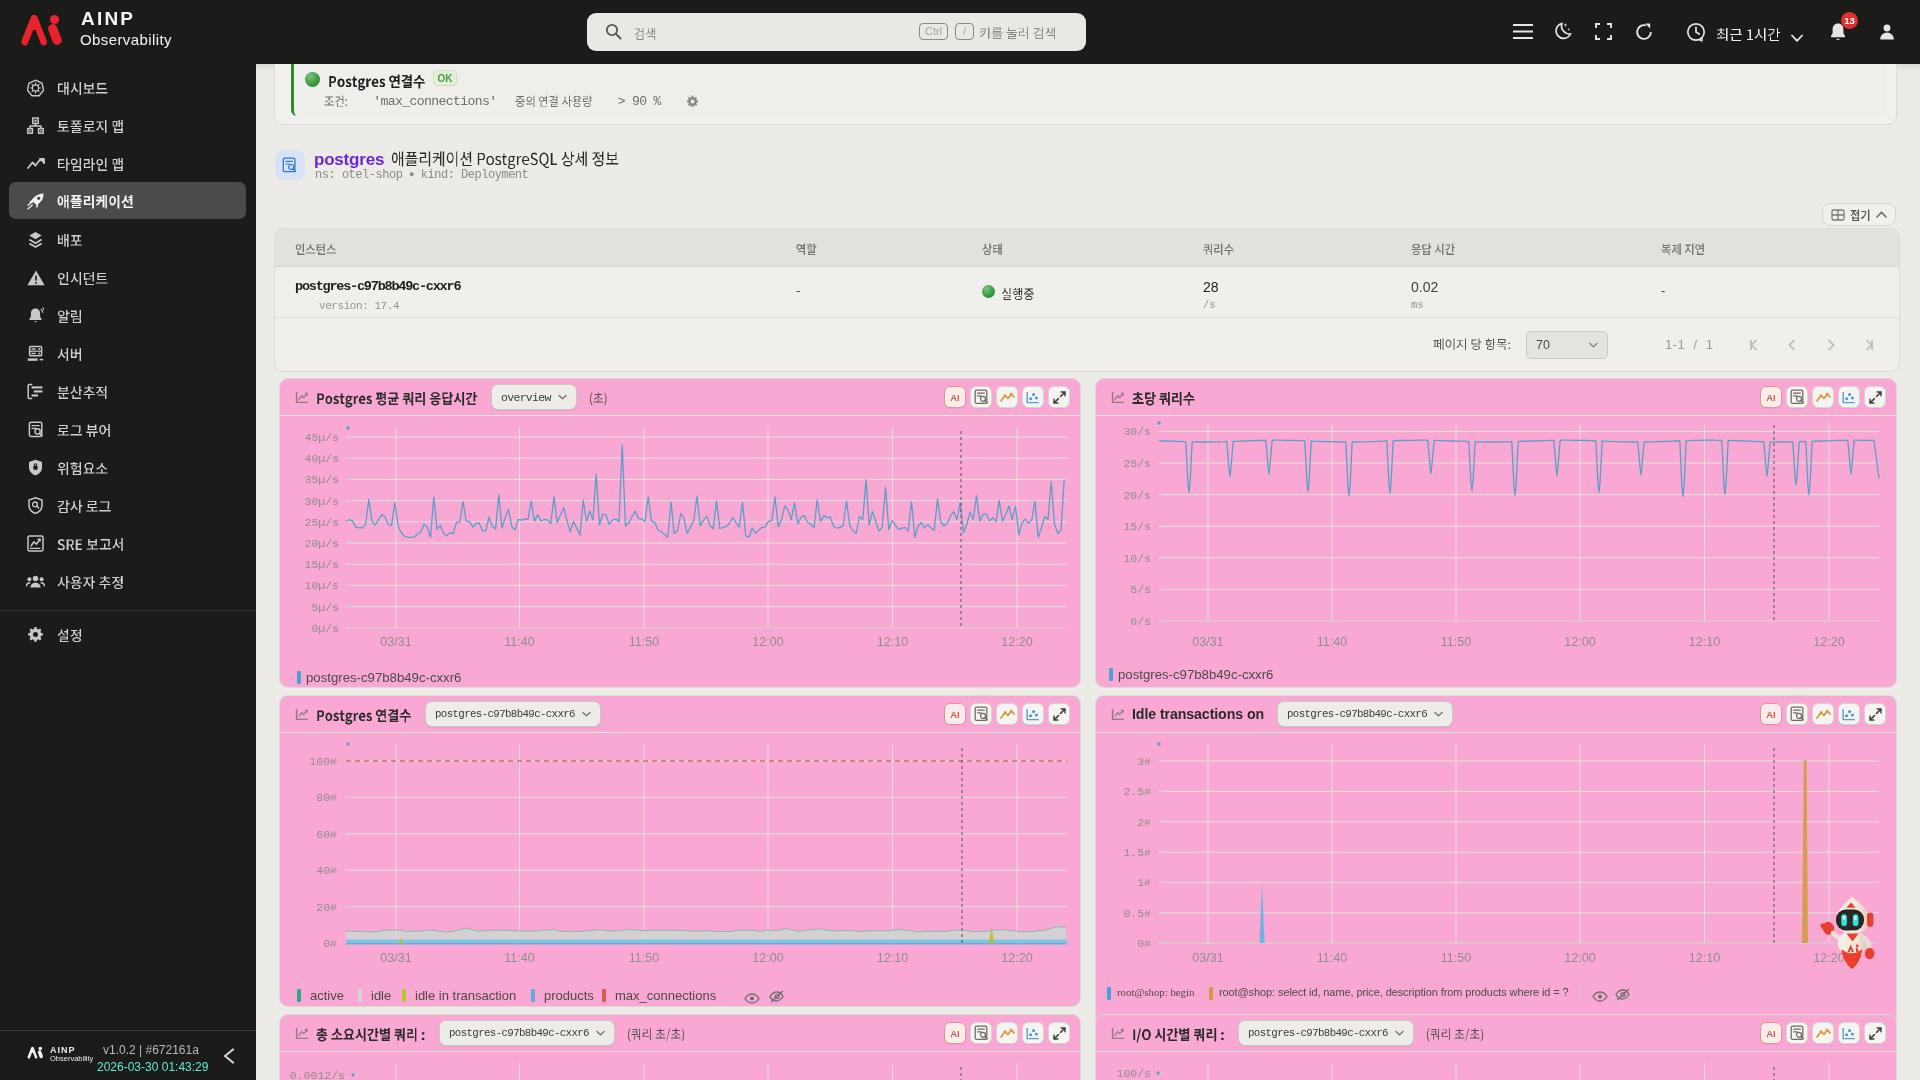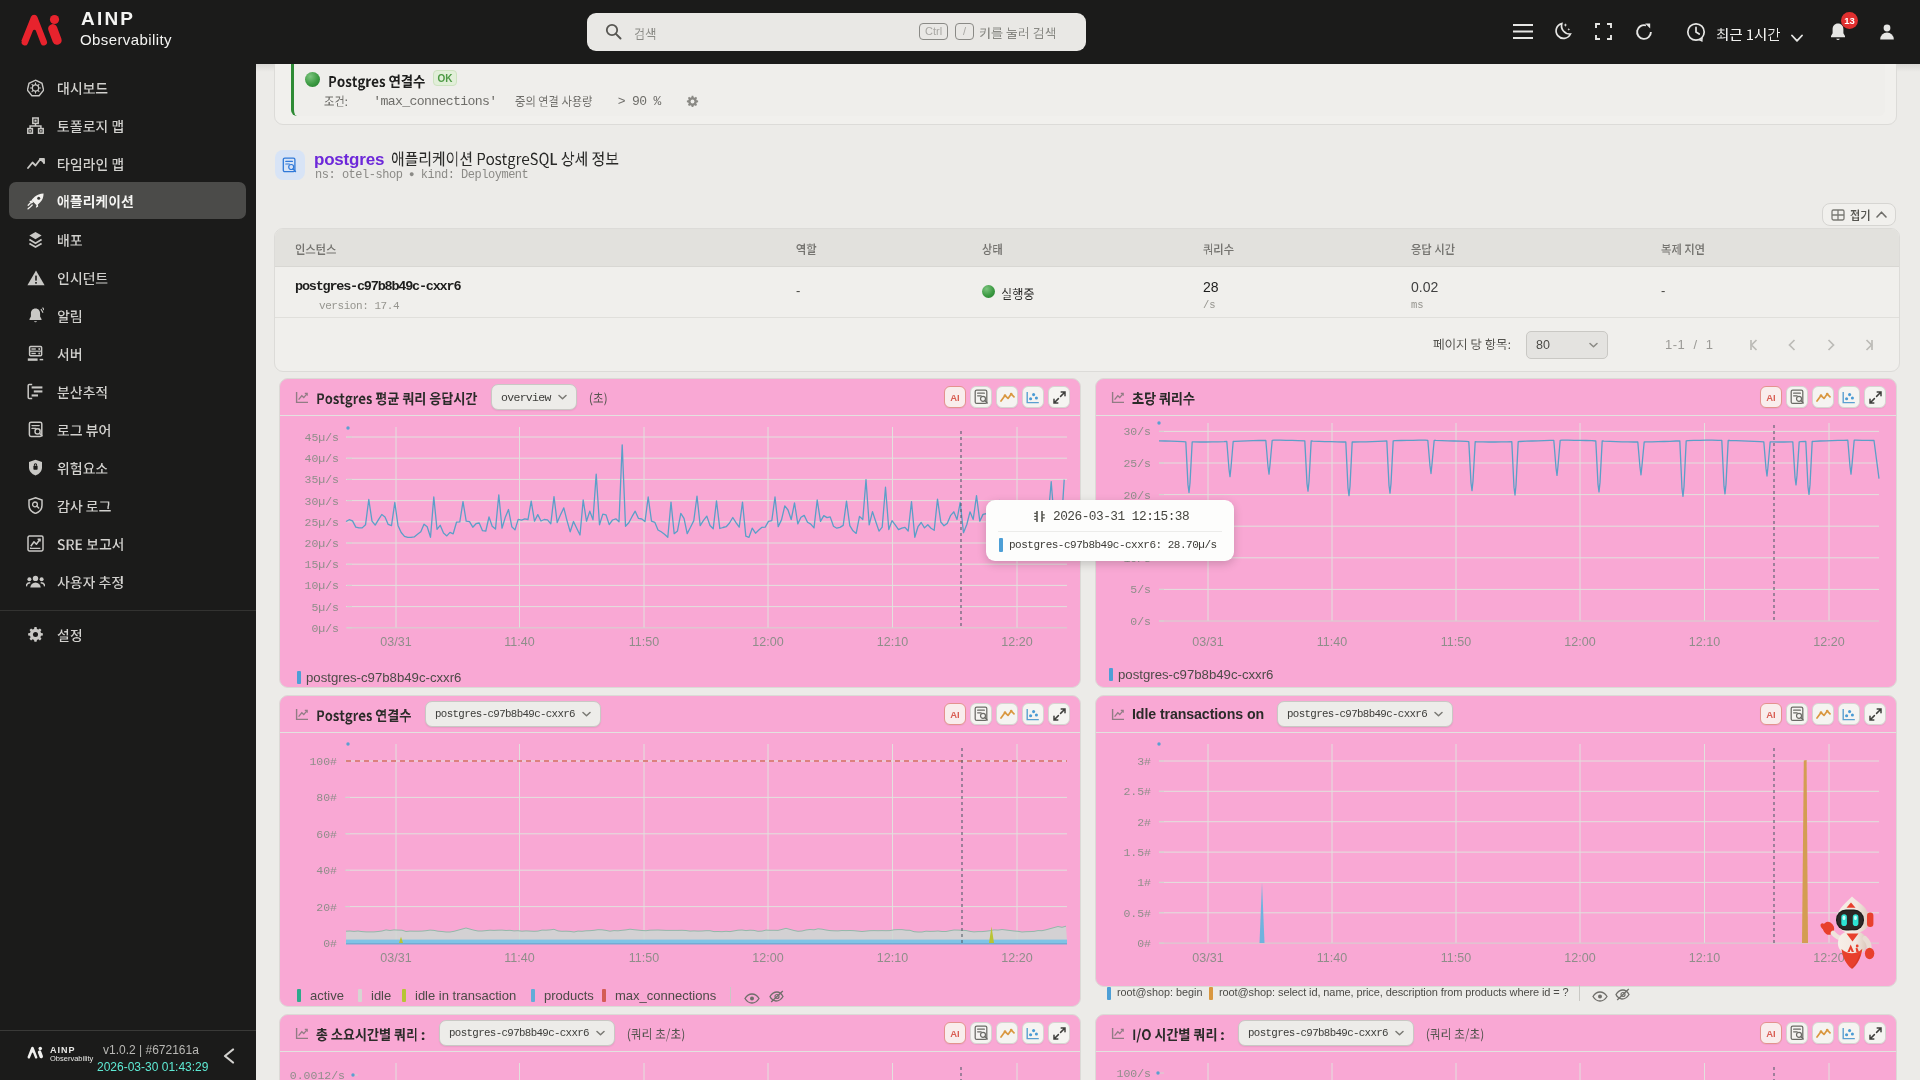--- a/index.html
+++ b/index.html
@@ -445,21 +445,21 @@
       <div style="position:absolute;left:1136px;top:50px;font:14px 'Liberation Sans';color:#404040">0.02</div>
       <div style="position:absolute;left:1136px;top:70px;font:10.5px 'Liberation Mono';color:#96958f">ms</div>
       <div style="position:absolute;left:1386px;top:54px;font:13px 'Liberation Sans';color:#44433f">-</div>
       <div style="position:absolute;left:0;top:88px;width:100%;height:1px;background:#e0dfdb"></div>
       <div style="position:absolute;left:1158px;top:106px"><svg width="79" height="18" viewBox="0 -14 79 18" style="vertical-align:-4px;overflow:visible">
           <g transform="scale(1.0 1)">
             <path fill="#55544f" d="M9.5 -10.5H10.5V1H9.5ZM5.5 -6H7.5V-5H5.5ZM7 -10H8V0.5H7ZM0.5 -9H6V-8H0.5ZM0.5 -2 0.5 -2.5Q1 -2.5 2 -2.5Q2.5 -2.5 3 -2.5Q4 -3 4.5 -3Q5.5 -3 6 -3L6 -2Q5.5 -2 4.5 -2Q3.5 -2 2.5 -2Q1.5 -2 0.5 -2ZM1.5 -8.5H2.5V-2.5H1.5ZM4 -8.5H5V-2.5H4Z M20.5 -10.5H21.5V1H20.5ZM15.5 -9.5Q16 -9.5 17 -9Q17.5 -8.5 18 -7.5Q18.5 -6.5 18.5 -5.5Q18.5 -4.5 18 -3.5Q17.5 -2.5 17 -2Q16 -1.5 15.5 -1.5Q14.5 -1.5 14 -2Q13.5 -2.5 13 -3.5Q12.5 -4.5 12.5 -5.5Q12.5 -6.5 13 -7.5Q13.5 -8.5 14 -9Q14.5 -9.5 15.5 -9.5ZM15.5 -8.5Q15 -8.5 14.5 -8Q14 -8 14 -7Q13.5 -6.5 13.5 -5.5Q13.5 -4.5 14 -4Q14 -3 14.5 -3Q15 -2.5 15.5 -2.5Q16 -2.5 16.5 -3Q17 -3 17 -4Q17.5 -4.5 17.5 -5.5Q17.5 -6.5 17 -7Q17 -8 16.5 -8Q16 -8.5 15.5 -8.5Z M26.5 -8.5H27.5V-7Q27.5 -6 27 -5Q27 -4 26.5 -3.5Q26 -2.5 25.5 -2Q25 -1.5 24 -1L23.5 -2Q24 -2.5 25 -3Q25.5 -3.5 25.5 -4Q26 -4.5 26.5 -5.5Q26.5 -6 26.5 -7ZM27 -8.5H27.5V-7Q27.5 -6 28 -5.5Q28 -5 28.5 -4Q29 -3.5 29.5 -3Q30 -2.5 30.5 -2.5L30 -1.5Q29.5 -2 29 -2.5Q28 -3 28 -3.5Q27.5 -4.5 27 -5Q27 -6 27 -7ZM24 -9H30.5V-8.5H24ZM32 -10.5H33V1H32Z M45.5 -10.5H46.5V-3.5H45.5ZM46.5 -7.5H48.5V-6.5H46.5ZM43 -3.5Q44 -3.5 45 -3Q46 -3 46.5 -2.5Q47 -2 47 -1Q47 -0.5 46.5 0Q46 0.5 45 0.5Q44 1 43 1Q42 1 41 0.5Q40.5 0.5 40 0Q39.5 -0.5 39.5 -1Q39.5 -2 40 -2.5Q40.5 -3 41 -3Q42 -3.5 43 -3.5ZM43 -2.5Q42.5 -2.5 41.5 -2.5Q41 -2 40.5 -2Q40.5 -1.5 40.5 -1Q40.5 -1 40.5 -0.5Q41 0 41.5 0Q42.5 0 43 0Q44 0 44.5 0Q45 0 45.5 -0.5Q46 -1 46 -1Q46 -1.5 45.5 -2Q45 -2 44.5 -2.5Q44 -2.5 43 -2.5ZM38.5 -5.5H39.5Q40.5 -5.5 41.5 -5.5Q42 -5.5 43 -5.5Q43.5 -5.5 44.5 -5.5L44.5 -5Q44 -4.5 43 -4.5Q42.5 -4.5 41.5 -4.5Q40.5 -4.5 39.5 -4.5H38.5ZM38.5 -9.5H43.5V-8.5H39.5V-5H38.5Z M60 -10.5H61V-3H60ZM60.5 -7H62.5V-6.5H60.5ZM57.5 -3Q58.5 -3 59.5 -2.5Q60 -2.5 60.5 -2Q61 -1.5 61 -1Q61 -0.5 60.5 0Q60 0.5 59.5 0.5Q58.5 1 57.5 1Q56.5 1 55.5 0.5Q54.5 0.5 54 0Q54 -0.5 54 -1Q54 -1.5 54 -2Q54.5 -2.5 55.5 -2.5Q56.5 -3 57.5 -3ZM57.5 -2Q56 -2 55.5 -2Q55 -1.5 55 -1Q55 -0.5 55.5 0Q56 0 57.5 0Q58.5 0 59.5 0Q60 -0.5 60 -1Q60 -1.5 59.5 -2Q58.5 -2 57.5 -2ZM52.5 -9H59V-8H52.5ZM55.5 -7.5Q56.5 -7.5 57 -7.5Q57.5 -7 58 -6.5Q58.5 -6.5 58.5 -5.5Q58.5 -5 58 -4.5Q57.5 -4 57 -4Q56.5 -3.5 55.5 -3.5Q55 -3.5 54 -4Q53.5 -4 53 -4.5Q53 -5 53 -5.5Q53 -6.5 53 -6.5Q53.5 -7 54 -7.5Q55 -7.5 55.5 -7.5ZM55.5 -7Q55 -7 54.5 -6.5Q54 -6 54 -5.5Q54 -5 54.5 -5Q55 -4.5 55.5 -4.5Q56.5 -4.5 57 -5Q57.5 -5 57.5 -5.5Q57.5 -6 57 -6.5Q56.5 -7 55.5 -7ZM55 -10.5H56V-8.5H55Z M65 -10H72.5V-6H65ZM71.5 -9H66V-7H71.5ZM63.5 -4.5H74V-4H63.5ZM68.5 -6H69.5V-4.5H68.5ZM65 -2.5H72.5V1H71.5V-2H65Z M76.5 -5Q76 -5 76 -5Q75.5 -5.5 75.5 -5.5Q75.5 -6 76 -6.5Q76 -6.5 76.5 -6.5Q76.5 -6.5 77 -6.5Q77 -6 77 -5.5Q77 -5.5 77 -5Q76.5 -5 76.5 -5ZM76.5 0Q76 0 76 0Q75.5 -0.5 75.5 -0.5Q75.5 -1 76 -1.5Q76 -1.5 76.5 -1.5Q76.5 -1.5 77 -1.5Q77 -1 77 -0.5Q77 -0.5 77 0Q76.5 0 76.5 0Z"></path>
           </g>
         </svg></div>
       <div style="position:absolute;left:1251px;top:102px;width:82px;height:28px;background:#e4e3e0;border:1px solid #c9c8c4;border-radius:5px;display:flex;align-items:center;justify-content:space-between;padding:0 9px">
-        <span style="font:12.5px 'Liberation Sans';color:#4c4b47">80</span>
+        <span style="font:12.5px 'Liberation Sans';color:#4c4b47">70</span>
         <svg width="9" height="6" viewBox="0 0 9 6" style="">
           <path d="M1 1.5 4.5 4.8 8 1.5" fill="none" stroke="#8a8984" stroke-width="1.5" stroke-linecap="round" stroke-linejoin="round"></path>
         </svg>
       </div>
       <div style="position:absolute;left:1390px;top:108px;font:13px 'Liberation Sans';color:#9b9a96;letter-spacing:.5px">1-1&nbsp; / &nbsp;1</div>
       <div style="position:absolute;left:1472px;top:109px"><svg width="15" height="14" viewBox="0 0 15 14" style="">
           <path d="M5.5 2 10.5 7 5.5 12" fill="none" stroke="#bcbbb7" stroke-width="1.7" transform="rotate(180 7.5 7)"></path>
           <path d="M4 2v10" stroke="#bcbbb7" stroke-width="1.7"></path>
         </svg></div>
       <div style="position:absolute;left:1510px;top:109px"><svg width="15" height="14" viewBox="0 0 15 14" style="">
@@ -789,21 +789,21 @@
       <div style="position:absolute;left:464px;top:294px"><svg width="16" height="11" viewBox="0 0 16 11" style="">
           <path d="M1 5.5C3 2.2 5.4 1 8 1s5 1.2 7 4.5C13 8.8 10.6 10 8 10S3 8.8 1 5.5Z" fill="none" stroke="#6f6e6a" stroke-width="1.3"></path>
           <circle cx="8" cy="5.5" r="2" fill="#6f6e6a"></circle>
         </svg></div>
       <div style="position:absolute;left:489px;top:293px"><svg width="16" height="13" viewBox="0 0 16 13" style="">
           <path d="M2 6.5C4 3.2 6.4 2 9 2s4 .9 6 4.5C13 9.8 10.6 11 8 11a7.6 7.6 0 0 1-6-4.5Z" transform="translate(-1 0)" fill="none" stroke="#6f6e6a" stroke-width="1.3"></path>
           <circle cx="8" cy="6.5" r="2" fill="none" stroke="#6f6e6a" stroke-width="1.2"></circle>
           <path d="M2.2 12 13.8 1" stroke="#6f6e6a" stroke-width="1.3"></path>
         </svg></div>
     </div>
-    <div class="panel" style="left:1095px;top:695px;width:802px;height:292px;">
+    <div class="panel" style="left:1095px;top:695px;width:802px;height:384px;">
       <div class="phead">
         <span class="pic">
           <svg width="14" height="13" viewBox="0 0 14 13" style="">
             <path d="M1.6 1v10.4H13" stroke="#6f6e6a" stroke-width="1.4" fill="none"></path>
             <path d="M3.6 8.6 6.8 4.8 8.8 6.6 12 2.6" fill="none" stroke="#6f6e6a" stroke-width="1.3"></path>
             <path d="M9.8 2.4h2.4v2.4" fill="none" stroke="#6f6e6a" stroke-width="1.2"></path>
           </svg>
         </span>
         <span class="ptt">
           <span style="font:700 14.2px 'Liberation Sans';color:#2b2b29;letter-spacing:-.1px">Idle transactions on</span>
@@ -881,21 +881,21 @@
         <text x="360" y="266" text-anchor="middle" font-family="Liberation Sans" font-size="12.5" fill="#8f8e8a">11:50</text>
         <text x="484" y="266" text-anchor="middle" font-family="Liberation Sans" font-size="12.5" fill="#8f8e8a">12:00</text>
         <text x="608.5" y="266" text-anchor="middle" font-family="Liberation Sans" font-size="12.5" fill="#8f8e8a">12:10</text>
         <text x="733" y="266" text-anchor="middle" font-family="Liberation Sans" font-size="12.5" fill="#8f8e8a">12:20</text>
         <path d="M163.5 247 166 186.4 168.5 247Z" fill="#6fb3de"></path>
         <path d="M706 247 707.8 64.5 710.6 64 712 247Z" fill="#d49d52"></path>
         <path d="M678 52 V247" stroke="#4e5a66" stroke-width="1.05" stroke-dasharray="3 3"></path>
         <circle cx="63" cy="48" r="1.7" fill="#5b9fd0"></circle>
       </svg>
       <div style="position:absolute;left:11px;top:291px;width:4px;height:13px;background:#4d9fd6;border-radius:1px"></div>
-      <div style="position:absolute;left:21px;top:290px;font-family:Liberation Sans, sans-serif;font-size:10.8px;color:#4c4b47;white-space:nowrap">root@shop: begin</div>
+      <div style="position:absolute;left:21px;top:290px;font-family:Liberation Serif, serif;font-size:10.8px;color:#4c4b47;white-space:nowrap">root@shop: begin</div>
       <div style="position:absolute;left:113px;top:291px;width:4px;height:13px;background:#d9973f;border-radius:1px"></div>
       <div style="position:absolute;left:123px;top:290px;font-family:'Liberation Sans',sans-serif;font-size:11px;color:#4c4b47;white-space:nowrap"><span style="letter-spacing:-.1px">root@shop: select id, name, price, description from products where id = ?</span></div>
       <div style="position:absolute;left:483px;top:289px;width:1px;height:16px;background:#c9c8c4"></div>
       <div style="position:absolute;left:496px;top:292px"><svg width="16" height="11" viewBox="0 0 16 11" style="">
           <path d="M1 5.5C3 2.2 5.4 1 8 1s5 1.2 7 4.5C13 8.8 10.6 10 8 10S3 8.8 1 5.5Z" fill="none" stroke="#6f6e6a" stroke-width="1.3"></path>
           <circle cx="8" cy="5.5" r="2" fill="#6f6e6a"></circle>
         </svg></div>
       <div style="position:absolute;left:519px;top:291px"><svg width="16" height="13" viewBox="0 0 16 13" style="">
           <path d="M2 6.5C4 3.2 6.4 2 9 2s4 .9 6 4.5C13 9.8 10.6 11 8 11a7.6 7.6 0 0 1-6-4.5Z" transform="translate(-1 0)" fill="none" stroke="#6f6e6a" stroke-width="1.3"></path>
           <circle cx="8" cy="6.5" r="2" fill="none" stroke="#6f6e6a" stroke-width="1.2"></circle>
@@ -1046,32 +1046,20 @@
         <path d="M236 48 V66" stroke="#e2e1dd" stroke-width="1"></path>
         <path d="M360 48 V66" stroke="#e2e1dd" stroke-width="1"></path>
         <path d="M484 48 V66" stroke="#e2e1dd" stroke-width="1"></path>
         <path d="M608.5 48 V66" stroke="#e2e1dd" stroke-width="1"></path>
         <path d="M733 48 V66" stroke="#e2e1dd" stroke-width="1"></path>
         <text x="55" y="62" text-anchor="end" font-family="Liberation Mono" font-size="11.5" fill="#8f8e8a">100/s</text>
         <path d="M63 58 h5" stroke="#d4d3cf" stroke-width="1"></path>
         <path d="M678 52 V66" stroke="#4e5a66" stroke-width="1.05" stroke-dasharray="3 3"></path>
         <circle cx="62" cy="58" r="1.7" fill="#5b9fd0"></circle>
       </svg>
-    </div>
-    <div class="abs" style="left:986px;top:500px;width:248px;height:61px;background:#fdfdfc;border-radius:9px;box-shadow:0 3px 10px rgba(0,0,0,.18);z-index:15">
-      <div style="position:absolute;left:47px;top:9px;display:flex;align-items:center;gap:7px">
-        <svg width="13" height="13" viewBox="0 0 13 13" style="">
-          <path d="M4 1v11M9 1v11" stroke="#55554f" stroke-width="1.6"></path>
-          <path d="M1.2 3.4H4M1.2 6.4H4M1.2 9.4H4M9 4.9h2.8M9 7.9h2.8" stroke="#55554f" stroke-width="1.3"></path>
-        </svg>
-        <span class="mono" style="font-size:12.8px;color:#46453f;letter-spacing:-.04em">2026-03-31 12:15:38</span>
-      </div>
-      <div style="position:absolute;left:12px;top:31px;width:224px;height:1px;background:#ececea"></div>
-      <div style="position:absolute;left:13px;top:38px;width:4px;height:14px;background:#4d9fd6;border-radius:1px"></div>
-      <div style="position:absolute;left:23px;top:39px;font:11px 'Liberation Mono';letter-spacing:-.045em;color:#3c3b36;white-space:nowrap">postgres-c97b8b49c-cxxr6: 28.70µ/s</div>
     </div>
     <div class="abs" style="left:1819px;top:895px;z-index:14"><svg width="58" height="76" viewBox="0 0 58 76">
         <defs>
           <linearGradient id="rg" x1="0" y1="0" x2="1" y2="0">
             <stop offset="0" stop-color="#f7efe8"></stop>
             <stop offset=".62" stop-color="#f2e7df"></stop>
             <stop offset="1" stop-color="#dbc8bc"></stop>
           </linearGradient>
         </defs>
         <ellipse cx="9.5" cy="33.5" rx="5.6" ry="6.6" fill="#e8402c" transform="rotate(-18 9 33.5)"></ellipse>

